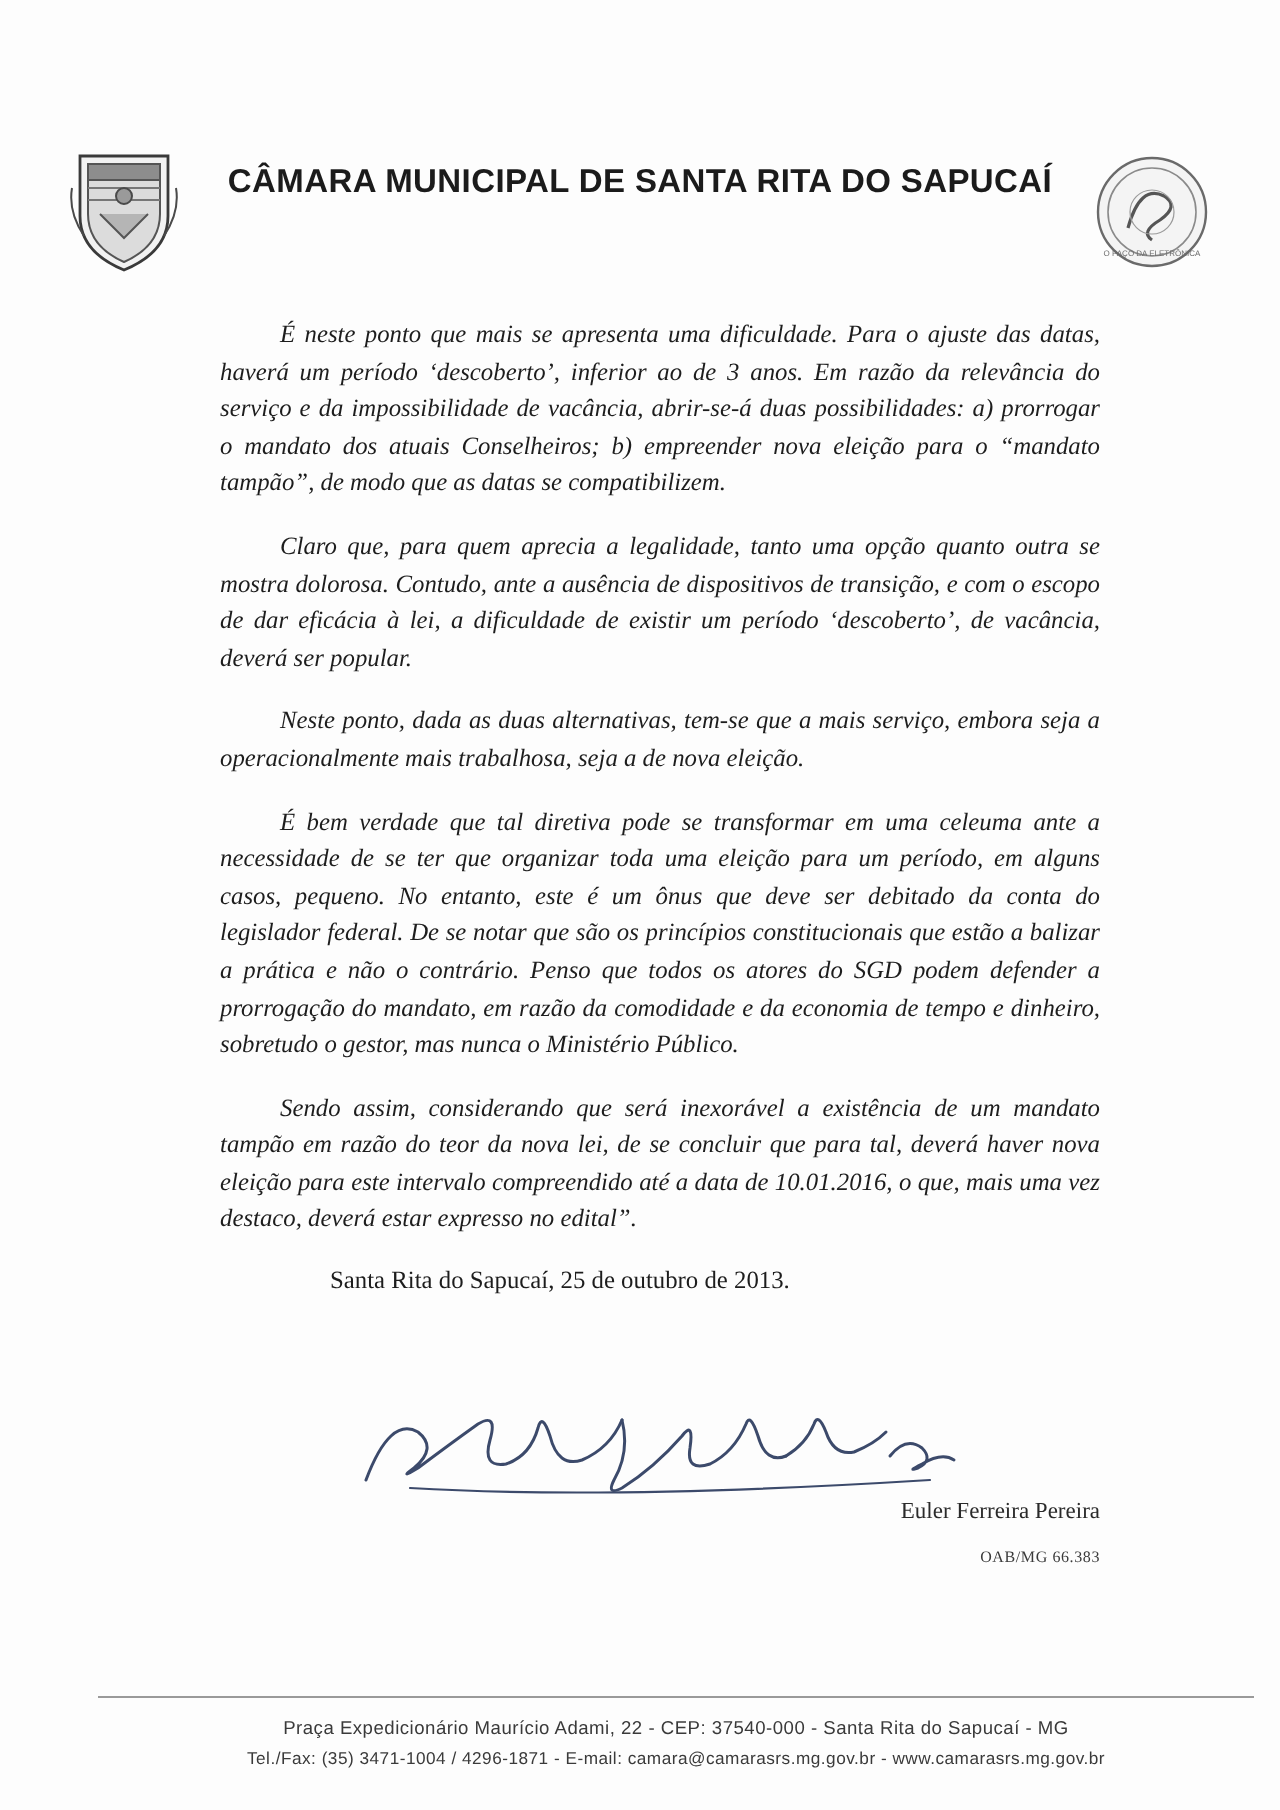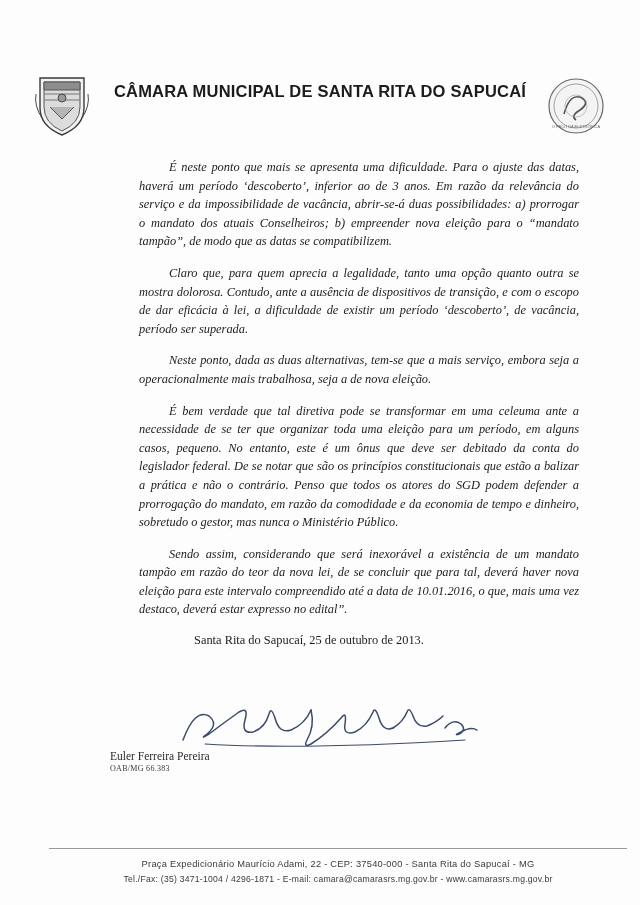--- a/index.html
+++ b/index.html
@@ -67,21 +67,20 @@
     margin-top: 7px;
     white-space: nowrap;
   }
 
   
   .content {
     position: absolute;
     left: 110px;
     top: 158px;
     width: 440px;
-    margin-left: 29px;
   }
   .para {
     font-family: "Liberation Serif", serif;
     font-style: italic;
     font-size: 12.4px;
     line-height: 18.6px;
     text-align: justify;
     text-indent: 30px;
     margin: 0 0 13px 0;
     color: #1d1d1d;
@@ -93,41 +92,41 @@
     margin: 14px 0 0 55px;
     color: #1d1d1d;
   }
 
   
   .sign-block {
     position: absolute;
     left: 110px;
     top: 700px;
     width: 440px;
-    text-align: left;
+    text-align: right;
   }
   .sign-svg {
     display: block;
     margin: 0 auto;
     height: 56px;
     width: 330px;
   }
   .sign-name {
     font-family: "Liberation Serif", serif;
     font-size: 11.5px;
     color: #2a2a2a;
     margin-top: -6px;
     position: relative;
     z-index: 1;
   }
   .sign-oab {
     font-family: "Liberation Serif", serif;
     font-size: 8px;
     color: #3a3a3a;
-    margin-top: 2px;
+    margin-top: 12px;
     letter-spacing: 0.3px;
   }
 
   
   .footer {
     position: absolute;
     left: 0;
     bottom: 18px;
     width: 640px;
     text-align: center;
@@ -186,21 +185,21 @@
         <text x="30" y="52" font-size="4" text-anchor="middle" fill="#6a6a6a" font-family="Liberation Sans, sans-serif">O PAÇO DA ELETRÔNICA</text>
       </svg>
     </span>
   </div>
 
   <div class="content">
     <p class="para">
       <span>É neste ponto que mais se apresenta uma dificuldade. Para o ajuste das datas, haverá um período ‘descoberto’, inferior ao de 3 anos. Em razão da relevância do serviço e da impossibilidade de vacância, abrir-se-á duas possibilidades: a) prorrogar o mandato dos atuais Conselheiros; b) empreender nova eleição para o “mandato tampão”, de modo que as datas se compatibilizem.</span>
     </p>
     <p class="para">
-      <span>Claro que, para quem aprecia a legalidade, tanto uma opção quanto outra se mostra dolorosa. Contudo, ante a ausência de dispositivos de transição, e com o escopo de dar eficácia à lei, a dificuldade de existir um período ‘descoberto’, de vacância, período ser superada.</span>
+      <span>Claro que, para quem aprecia a legalidade, tanto uma opção quanto outra se mostra dolorosa. Contudo, ante a ausência de dispositivos de transição, e com o escopo de dar eficácia à lei, a dificuldade de existir um período ‘descoberto’, de vacância, deverá ser popular.</span>
     </p>
     <p class="para">
       <span>Neste ponto, dada as duas alternativas, tem-se que a mais serviço, embora seja a operacionalmente mais trabalhosa, seja a de nova eleição.</span>
     </p>
     <p class="para">
       <span>É bem verdade que tal diretiva pode se transformar em uma celeuma ante a necessidade de se ter que organizar toda uma eleição para um período, em alguns casos, pequeno. No entanto, este é um ônus que deve ser debitado da conta do legislador federal. De se notar que são os princípios constitucionais que estão a balizar a prática e não o contrário. Penso que todos os atores do SGD podem defender a prorrogação do mandato, em razão da comodidade e da economia de tempo e dinheiro, sobretudo o gestor, mas nunca o Ministério Público.</span>
     </p>
     <p class="para">
       <span>Sendo assim, considerando que será inexorável a existência de um mandato tampão em razão do teor da nova lei, de se concluir que para tal, deverá haver nova eleição para este intervalo compreendido até a data de 10.01.2016, o que, mais uma vez destaco, deverá estar expresso no edital”.</span>
     </p>

